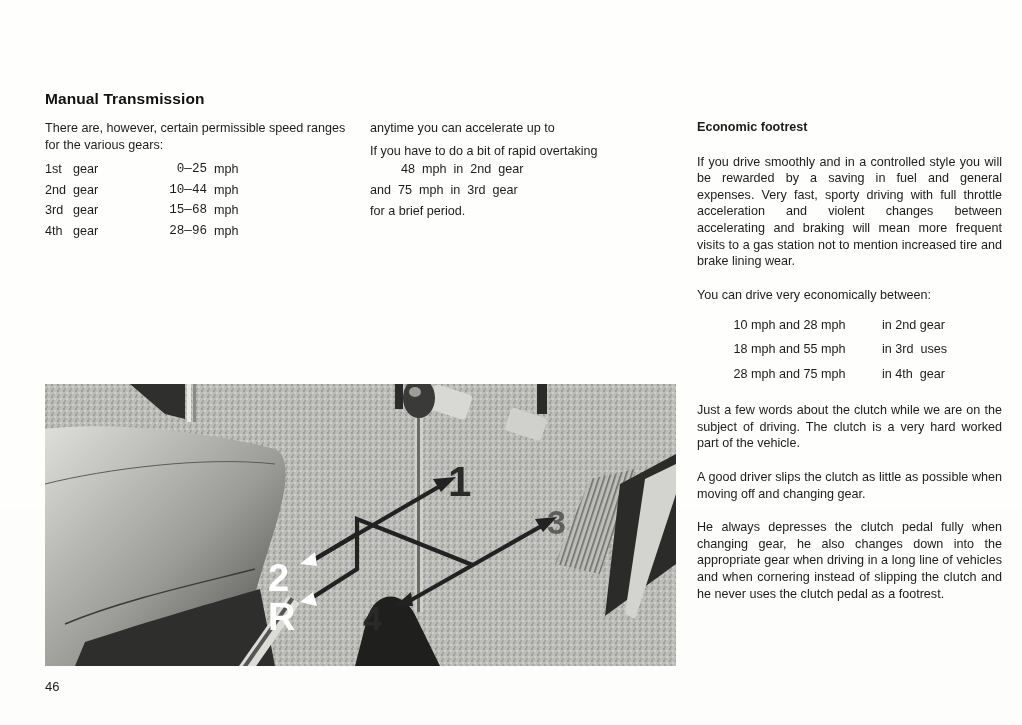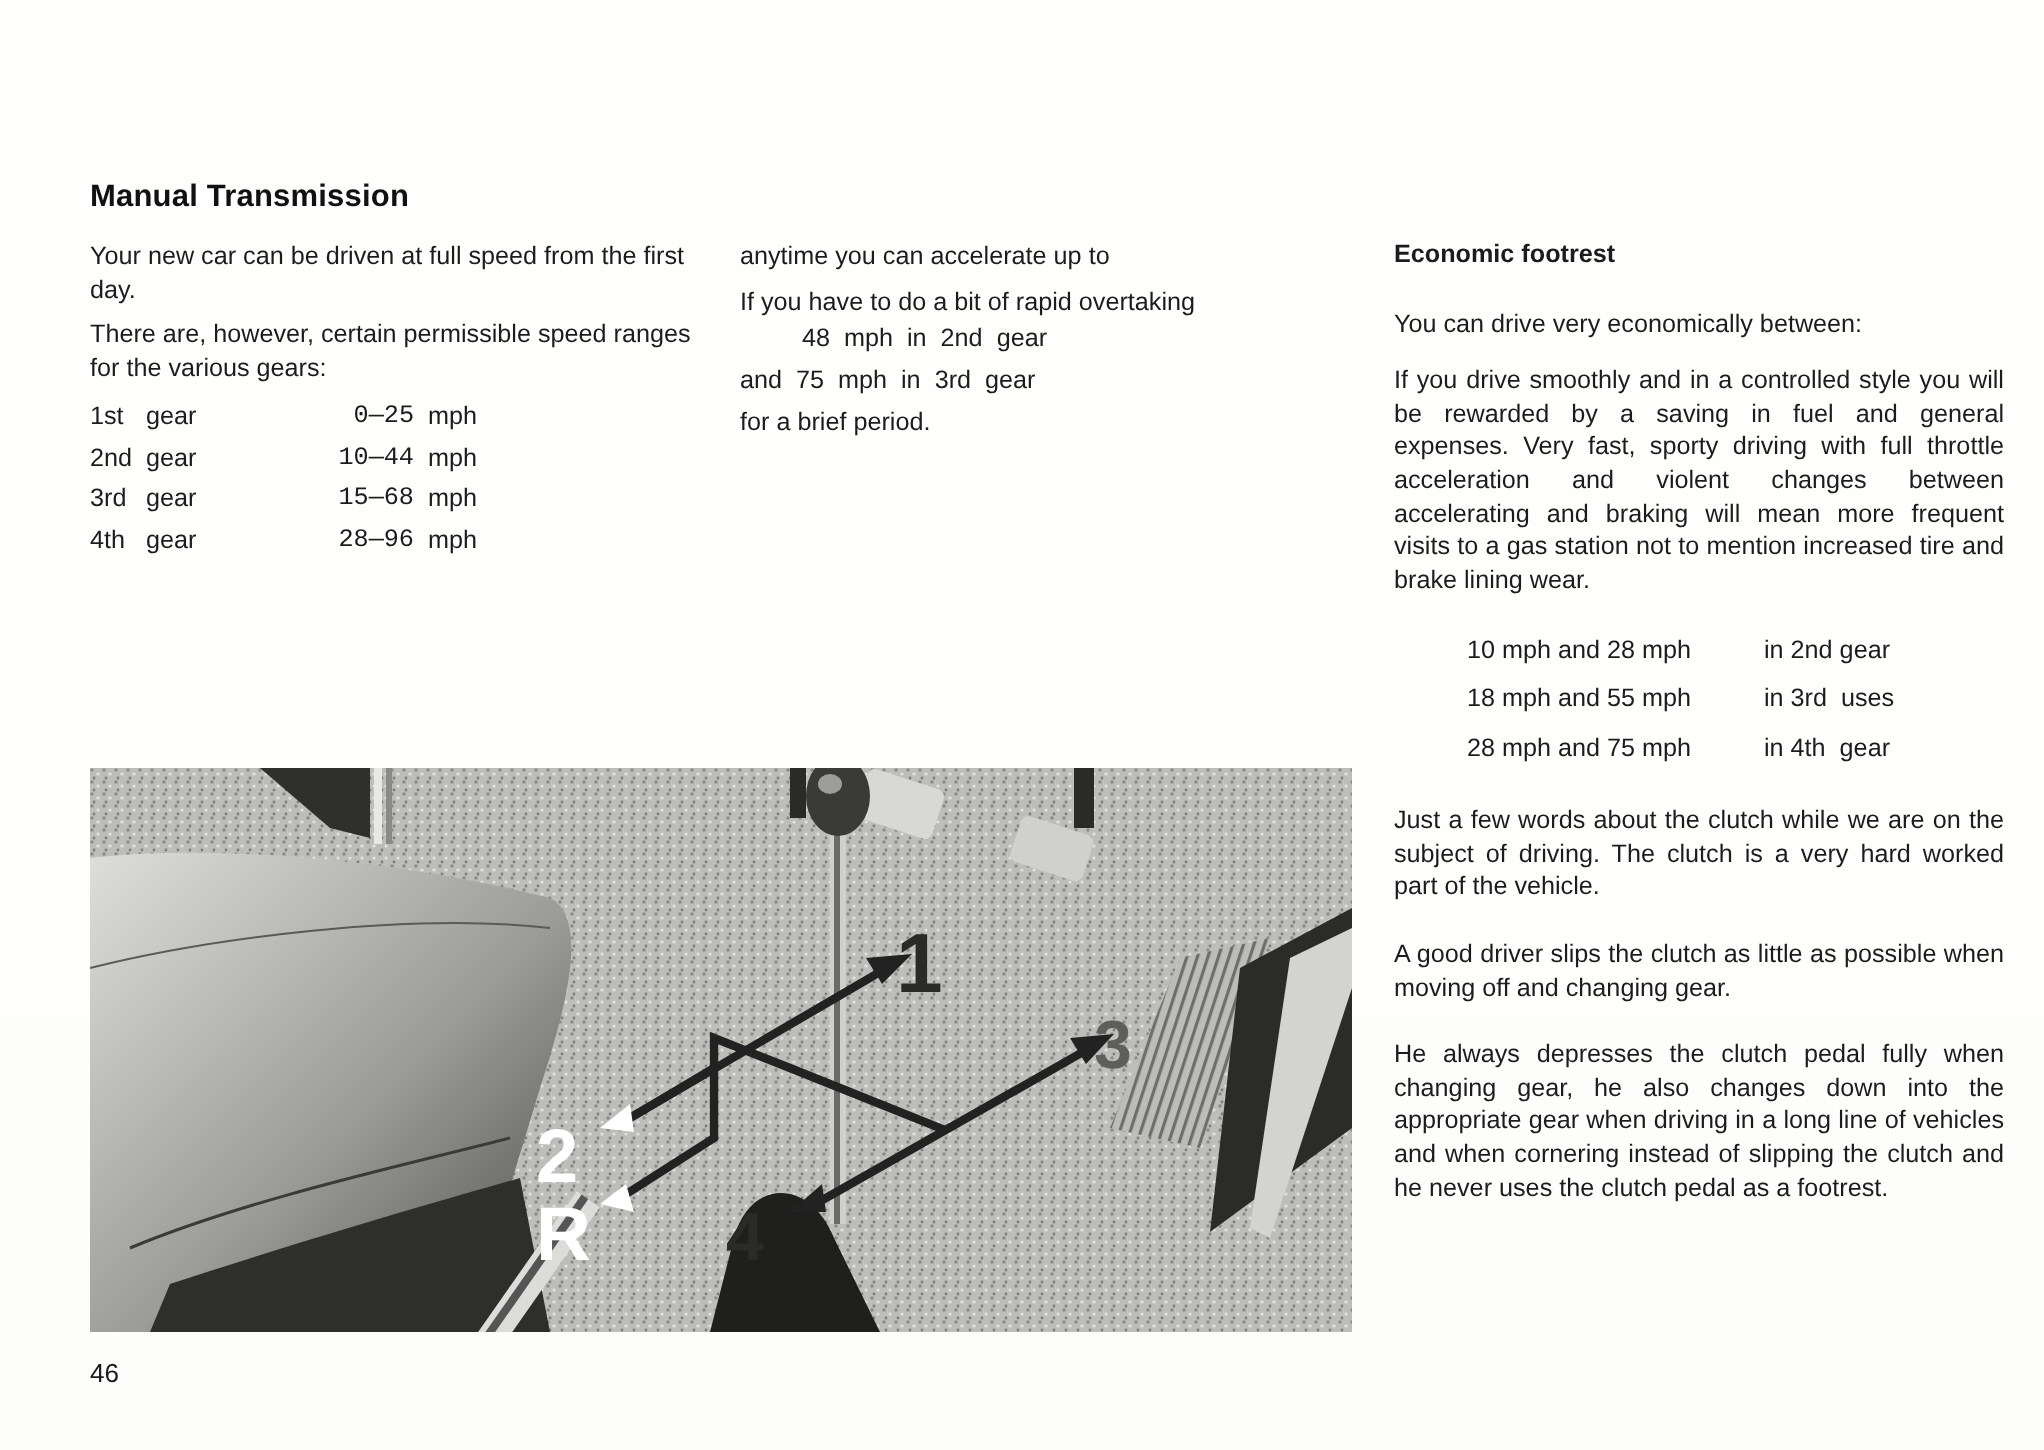--- a/index.html
+++ b/index.html
@@ -38,21 +38,20 @@
     .page-number { position: absolute; left: 45px; top: 679px; font-size: 13px; color: #1a1a1a; }
   </style>
 </head>
 <body>
 
 <div class="page">
 
   <h1 class="title">Manual Transmission</h1>
 
   <div class="col col1">
-    <p>Your new car can be driven at full speed from the first day.</p>
     <p>There are, however, certain permissible speed ranges for the various gears:</p>
     <div class="gear-table">
       <div class="gear-row">
         <span class="g1">1st</span>
         <span class="g2">gear</span>
         <span class="g3">0—25</span>
         <span class="g4">mph</span>
       </div>
       <div class="gear-row">
         <span class="g1">2nd</span>
@@ -78,22 +77,22 @@
   <div class="col col2">
     <div class="line" style="height:16.6px;line-height:16.6px;margin-bottom:6px;">anytime you can accelerate up to</div>
     <div class="line" style="height:16.6px;line-height:16.6px;">If you have to do a bit of rapid overtaking</div>
     <div class="line indent" style="white-space:pre;">48  mph  in  2nd  gear</div>
     <div class="line" style="white-space:pre;">and  75  mph  in  3rd  gear</div>
     <div class="line">for a brief period.</div>
   </div>
 
   <div class="col col3">
     <div class="subhead">Economic footrest</div>
+    <p class="para">If you drive smoothly and in a controlled style you will be rewarded by a saving in fuel and general expenses. Very fast, sporty driving with full throttle acceleration and violent changes between accelerating and braking will mean more frequent visits to a gas station not to mention increased tire and brake lining wear.</p>
     <p class="para" style="margin-bottom:12px;">You can drive very economically between:</p>
-    <p class="para">If you drive smoothly and in a controlled style you will be rewarded by a saving in fuel and general expenses. Very fast, sporty driving with full throttle acceleration and violent changes between accelerating and braking will mean more frequent visits to a gas station not to mention increased tire and brake lining wear.</p>
     <div class="eco-table">
       <div class="eco-row">
         <span class="range">10 mph and 28 mph</span>
         <span style="white-space:pre;">in 2nd gear</span>
       </div>
       <div class="eco-row">
         <span class="range">18 mph and 55 mph</span>
         <span style="white-space:pre;">in 3rd  uses</span>
       </div>
       <div class="eco-row">

